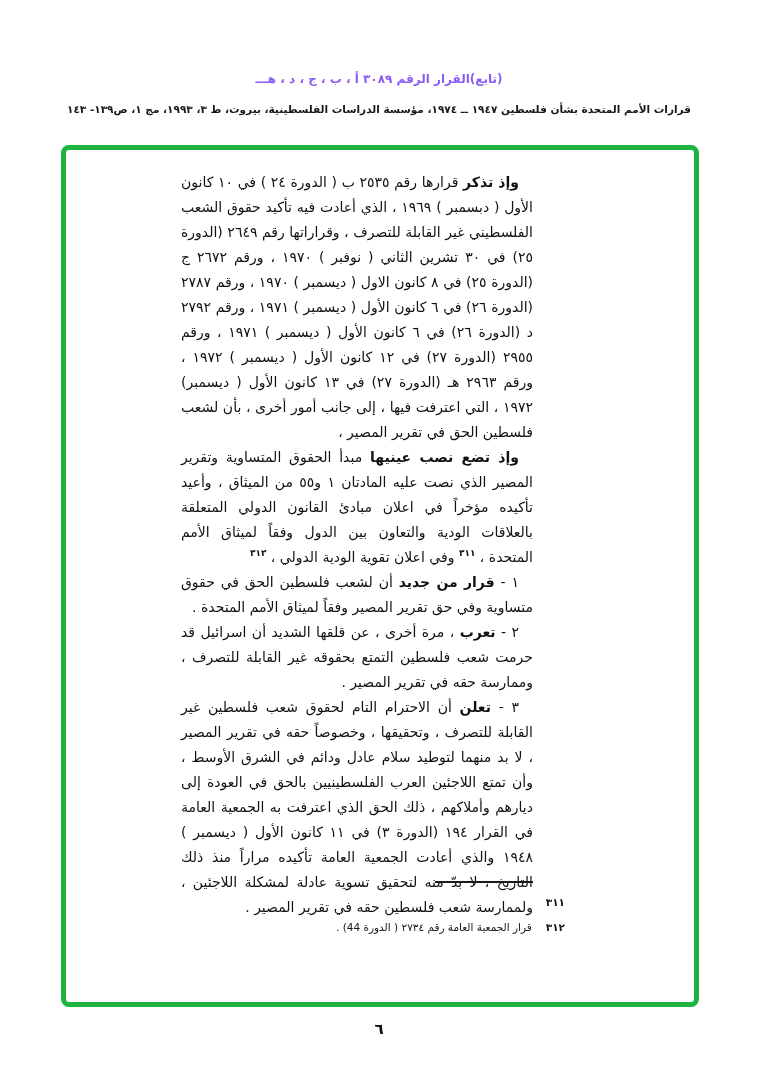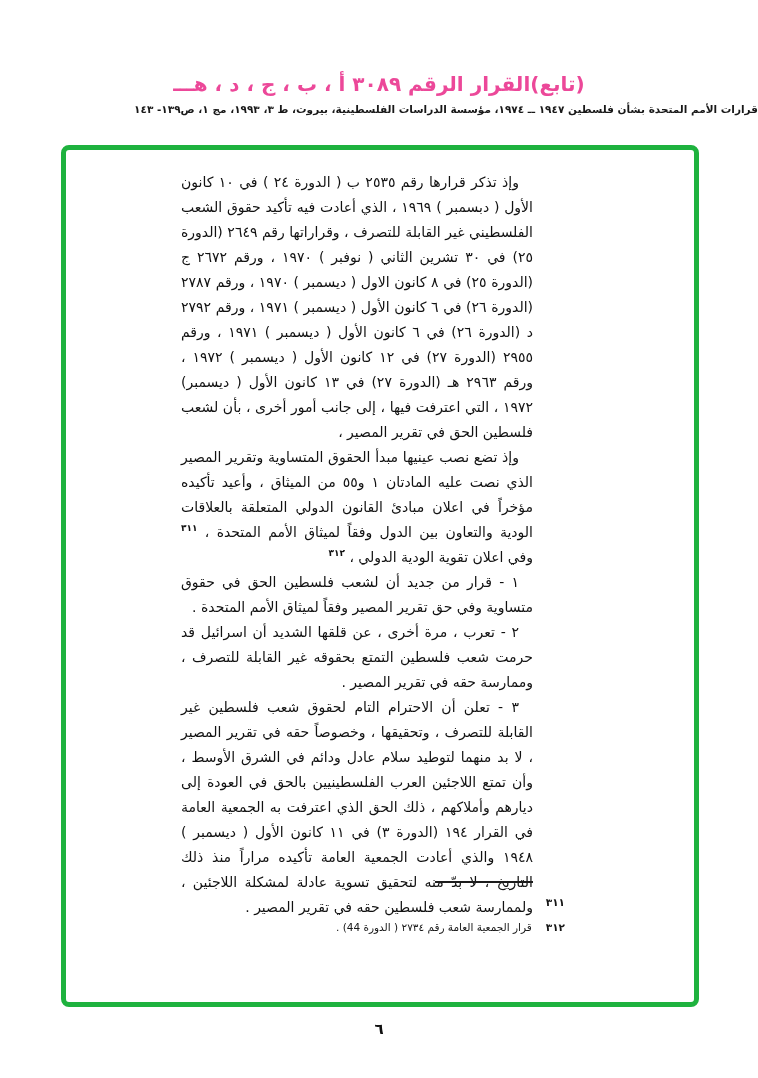--- a/index.html
+++ b/index.html
@@ -15,28 +15,28 @@
     background: #ffffff;
     overflow: hidden;
   }
   
   .doc-title {
     position: absolute;
     top: 72px; left: 0; right: 0;
     text-align: center;
     direction: rtl;
     font-weight: bold;
-    font-size: 20px;
+    font-size: 12px;
     letter-spacing: 0.5px;
-    color: #ec4899;
+    color: #8b5cf6;
   }
   .doc-source {
     position: absolute;
     top: 103px; left: 0; right: 0;
-    text-align: right;
+    text-align: center;
     direction: rtl;
     font-weight: bold;
     font-size: 10.5px;
     color: #181818;
   }
   
   .resolution-box {
     position: absolute;
     left: 61px; top: 145px;
     width: 628px; height: 852px;
@@ -52,21 +52,21 @@
     direction: rtl;
     text-align: justify;
     font-size: 14px;
     line-height: 25px;
     color: #111111;
   }
   .text-col p {
     margin: 0;
     text-indent: 14px;
   }
-  .lead { font-weight: normal; margin-top: 24px; }
+  .lead { font-weight: bold; margin-top: 24px; }
   .fn-ref {
     font-size: 9px;
     font-weight: bold;
     vertical-align: super;
     line-height: 0;
   }
   
   .fn-rule {
     position: absolute;
     top: 731px; right: 161px;

